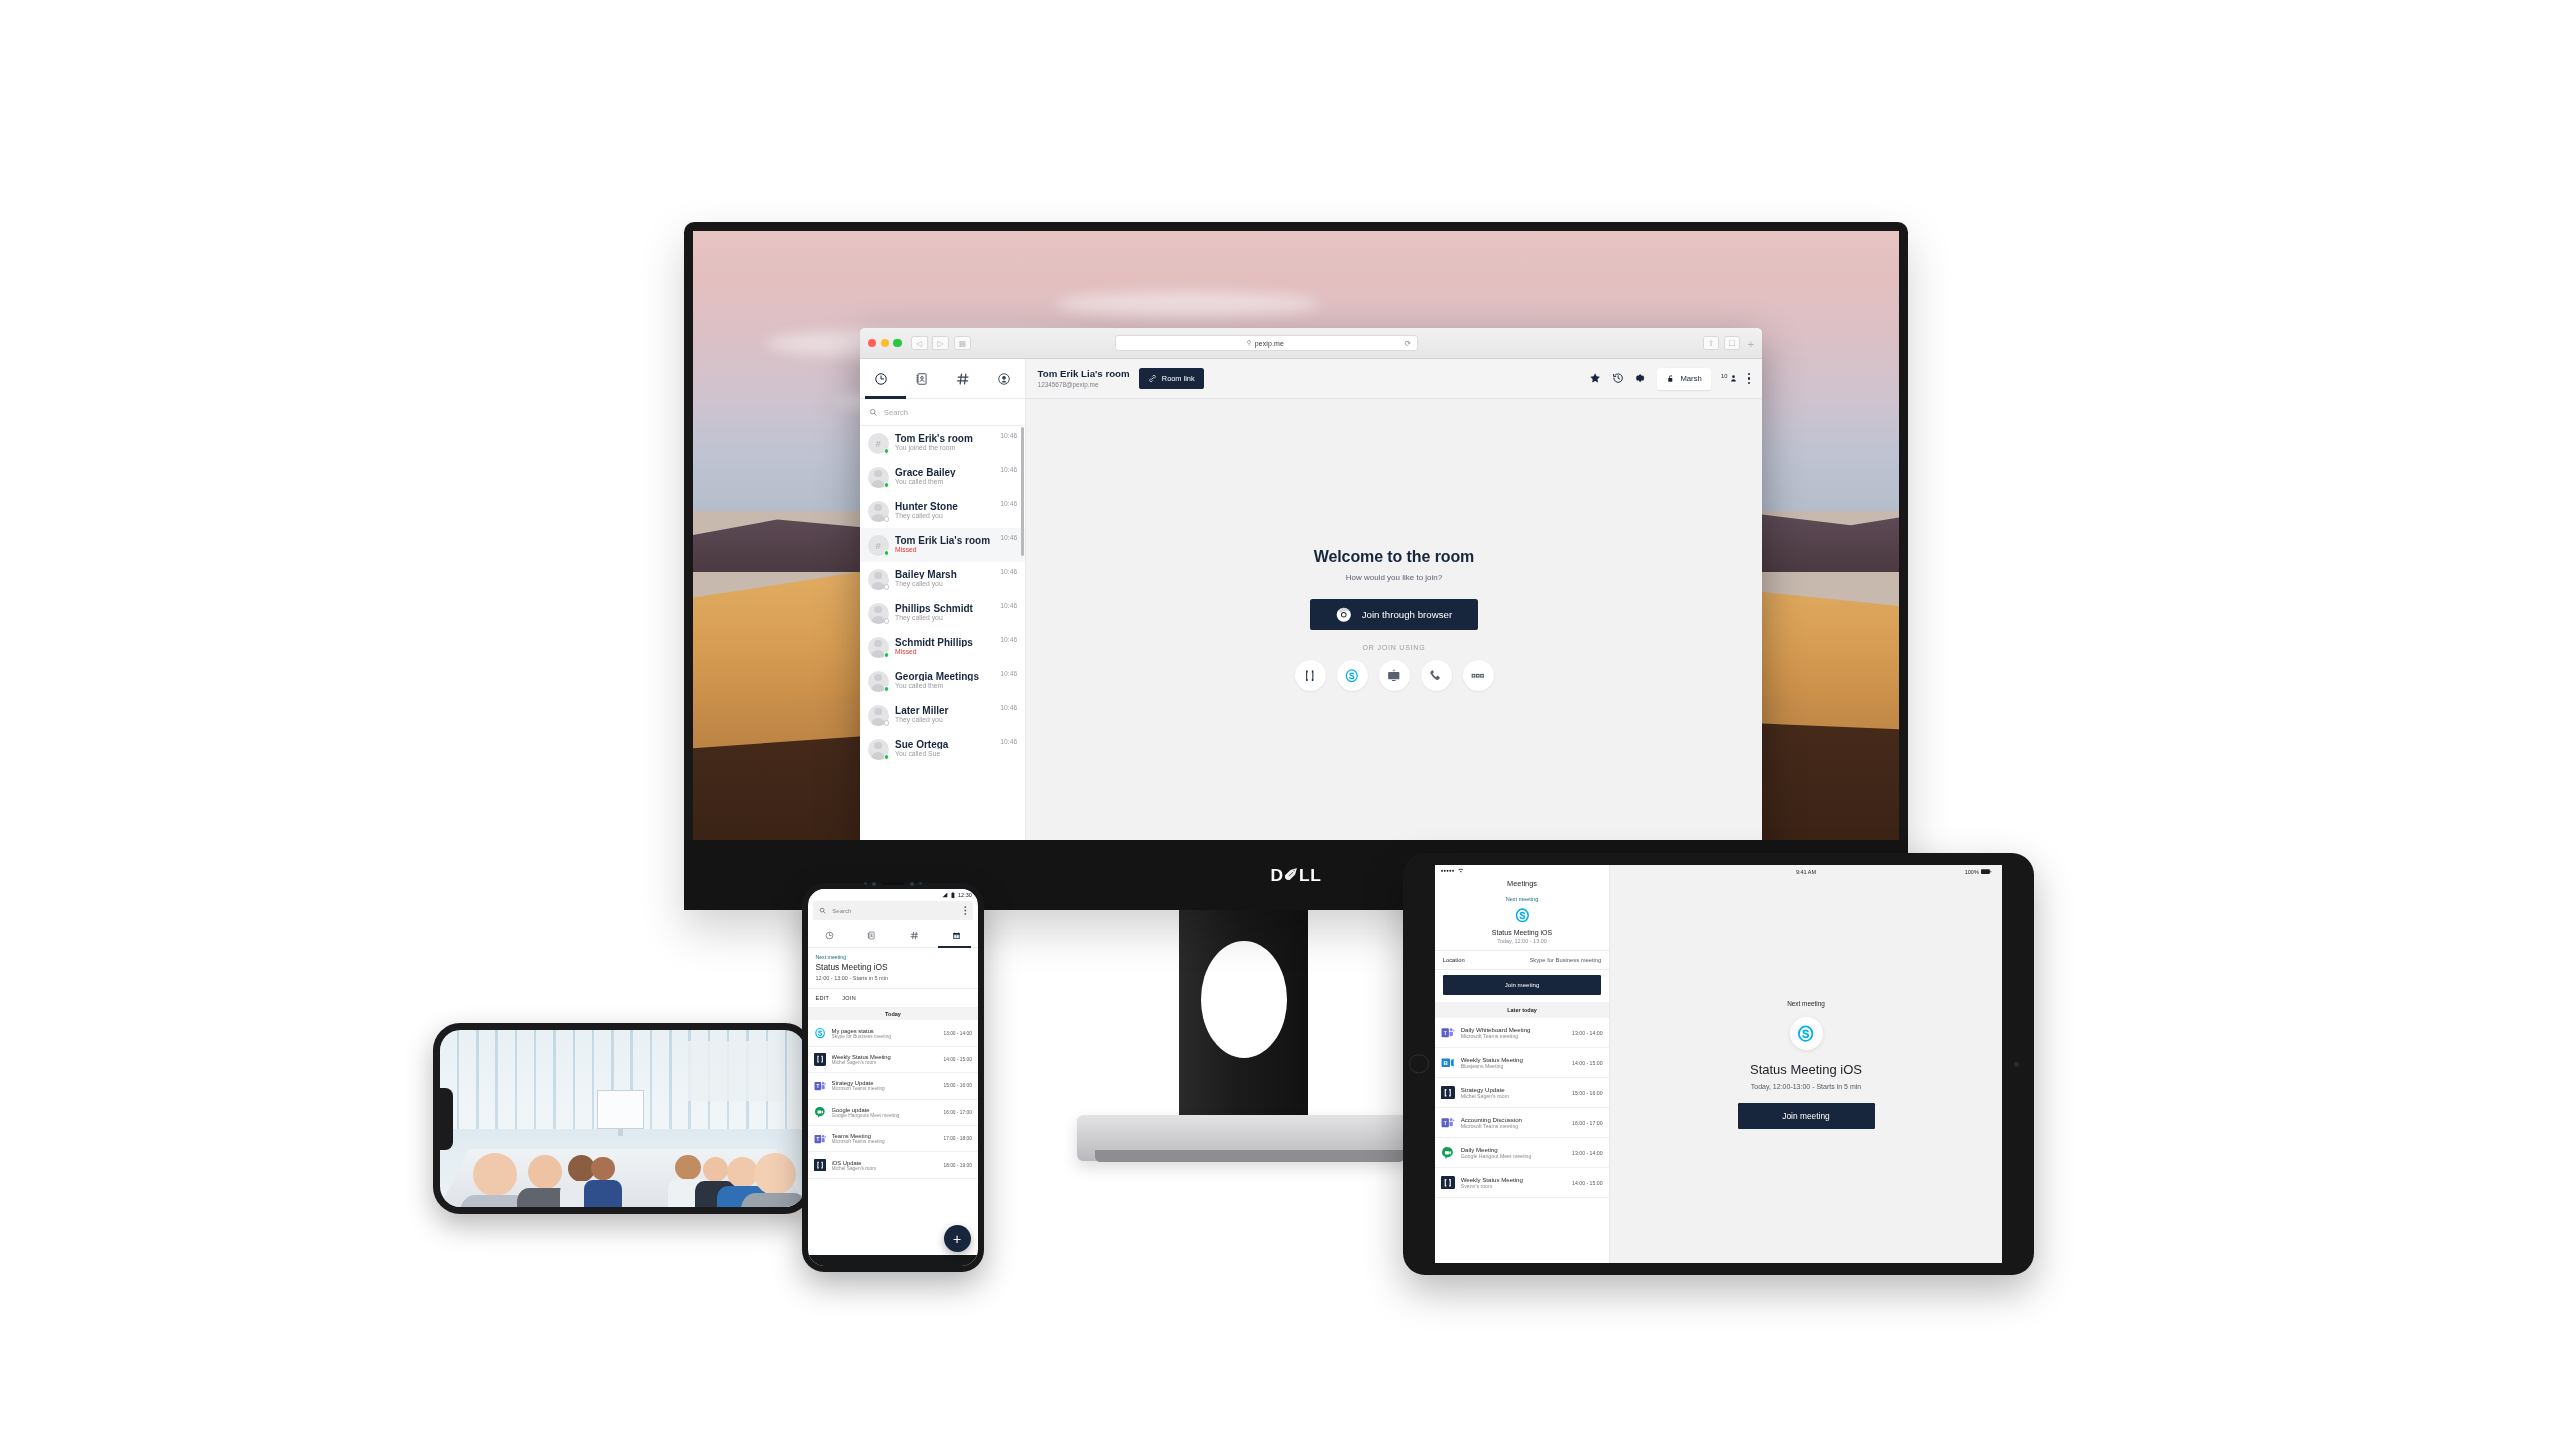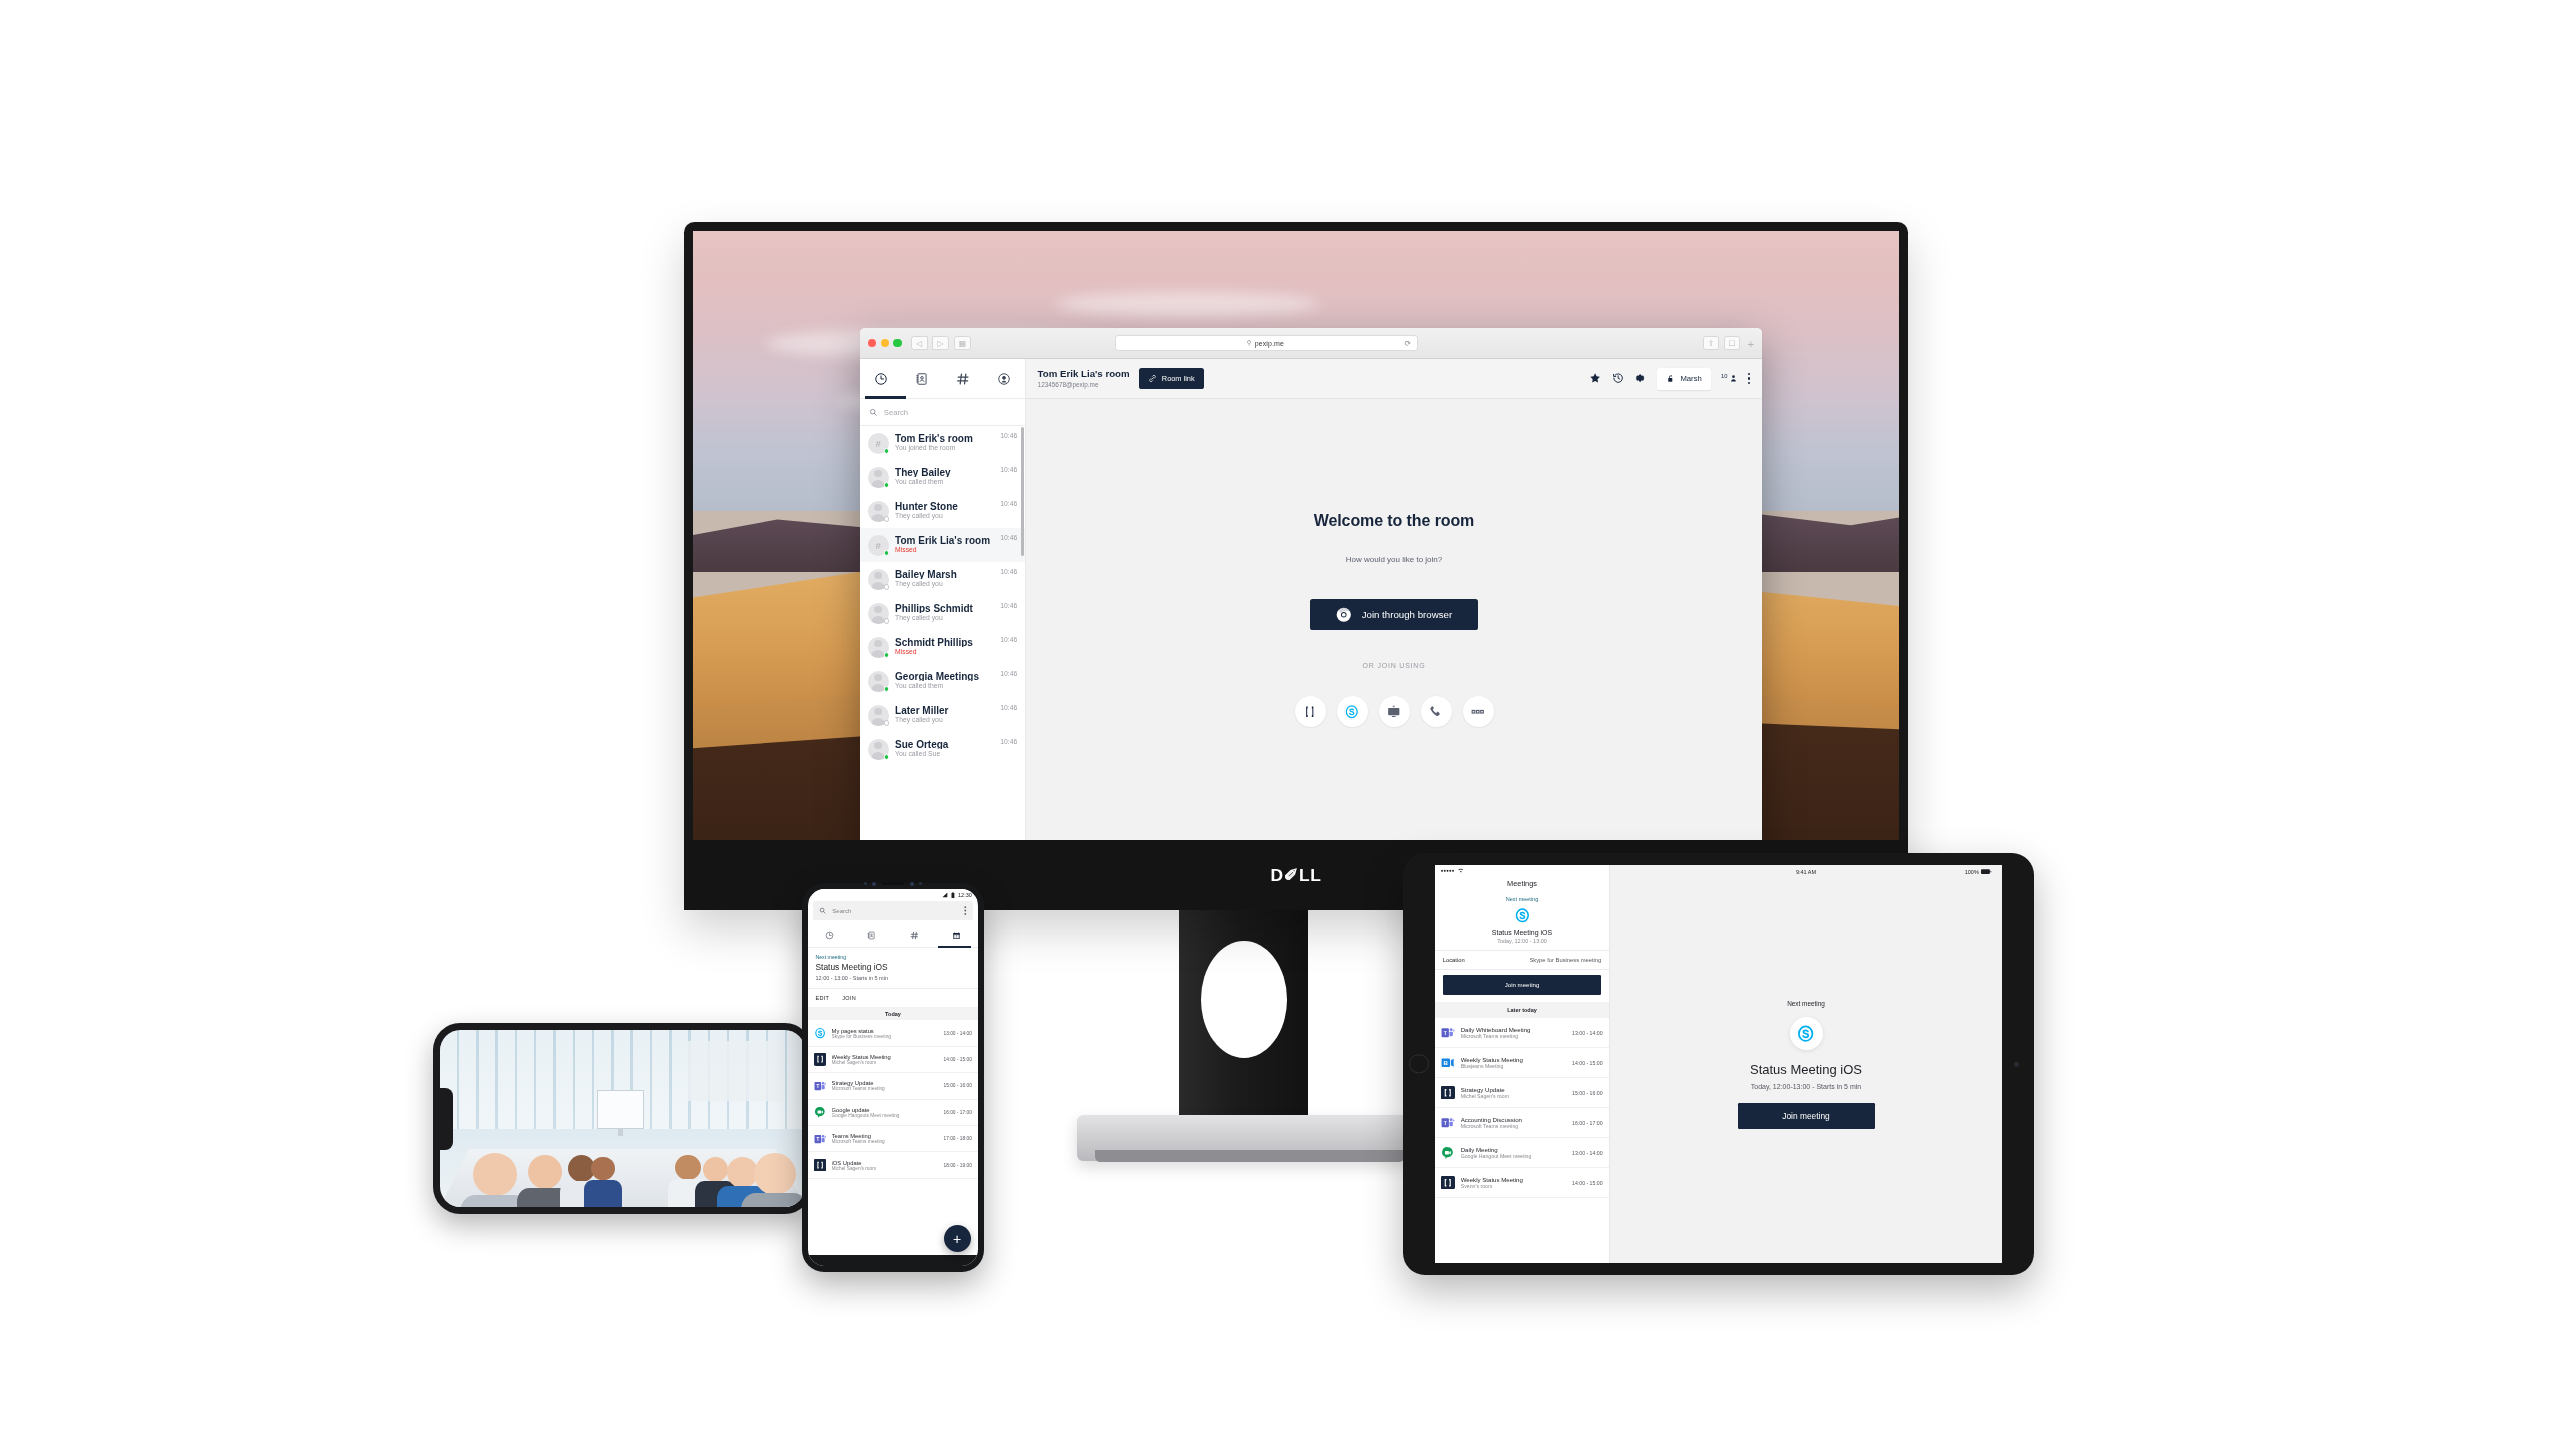--- a/index.html
+++ b/index.html
@@ -108,21 +108,21 @@
   #header-right { margin-left:auto; display:flex; align-items:center; gap:10.3px; color:#17263c; }
   #header-right .hicon svg { width:12.2px; height:12.2px; display:block; }
   #lock-btn { background:#fff; height:22px; padding:0 9px; border-radius:2.6px; display:flex;
               align-items:center; gap:5.2px; font-size:7.7px; color:#17263c; box-shadow:0 0.6px 1.3px rgba(0,0,0,.08); }
   #lock-btn svg { width:9.7px; height:9.7px; }
   #participants { display:flex; align-items:flex-start; gap:1.3px; font-size:5.8px; }
   #participants .p-count { font-size:5.8px; position:relative; top:-1.3px; }
   #kebab { display:flex; flex-direction:column; gap:1.9px; }
   #kebab i { width:2.3px; height:2.3px; border-radius:50%; background:#17263c; display:block; }
 
-  #welcome { flex:1; display:flex; flex-direction:column; align-items:center; justify-content:center; gap:18px; }
+  #welcome { flex:1; display:flex; flex-direction:column; align-items:center; justify-content:center; gap:0; }
   #welcome h1 { font-size:16px; color:#17263c; font-weight:600; letter-spacing:-0.1px; }
   #welcome .sub { font-size:8px; color:#5c6270; margin-top:7px; }
   #join-browser { margin-top:16.7px; background:#17263c; color:#fff; height:31px; padding:0 26px;
                   border-radius:2.6px; display:flex; align-items:center; gap:10.3px; font-size:9.7px; }
   #or-join { margin-top:14px; font-size:7px; color:#9a9ba2; letter-spacing:0.8px; }
   #join-icons { margin-top:9px; display:flex; gap:11px; }
   .join-ic { width:31px; height:31px; border-radius:50%; background:#fff; display:flex;
              align-items:center; justify-content:center; box-shadow:0 0.6px 1.9px rgba(0,0,0,.1); color:#5a6070; }
   .join-ic svg { width:15.5px; height:15.5px; }
 
@@ -337,21 +337,21 @@
                       <div class="call-sub">You joined the room</div>
                     </div>
                     <div class="call-time">10:46</div>
                   </div>
                   <div class="call-row">
                     <div class="avatar">
                       <div class="person"></div>
                       <span class="dot on"></span>
                     </div>
                     <div class="call-main">
-                      <div class="call-name">They Bailey</div>
+                      <div class="call-name">Grace Bailey</div>
                       <div class="call-sub">You called them</div>
                     </div>
                     <div class="call-time">10:46</div>
                   </div>
                   <div class="call-row">
                     <div class="avatar">
                       <div class="person"></div>
                       <span class="dot off"></span>
                     </div>
                     <div class="call-main">

